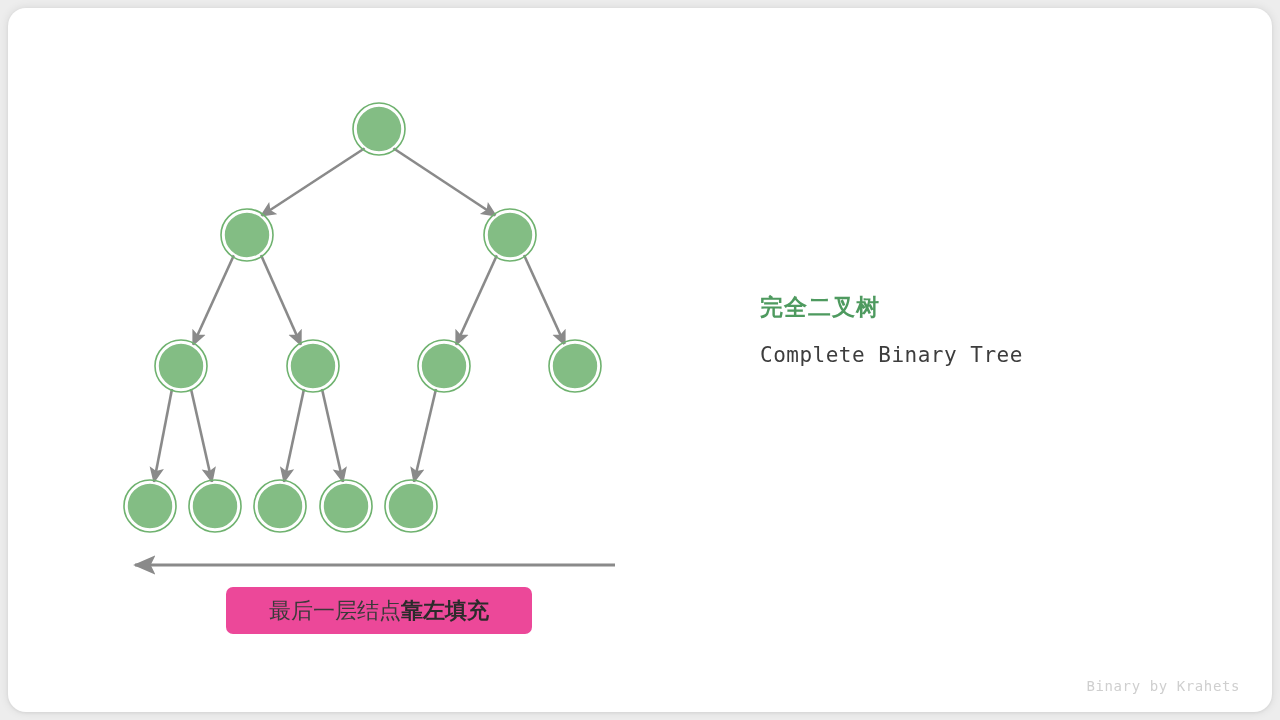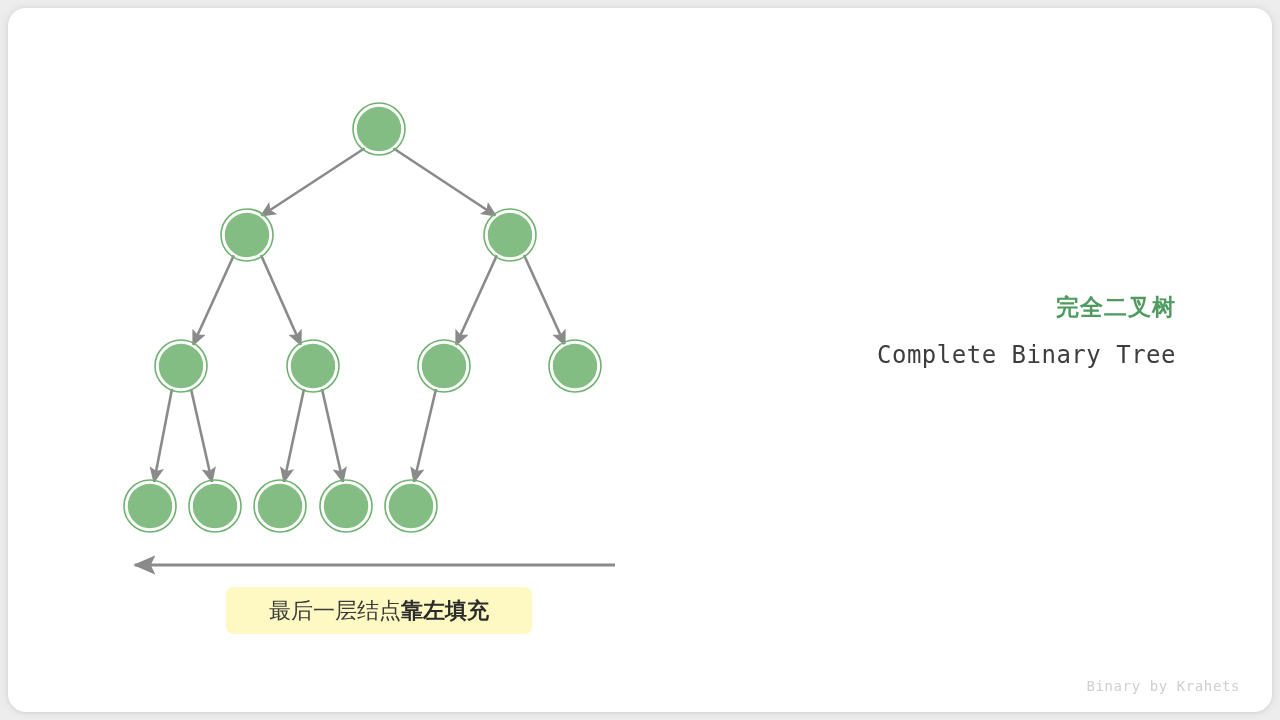--- a/index.html
+++ b/index.html
@@ -40,47 +40,47 @@
     width: 1280px;
     height: 720px;
   }
 
   
   .caption-block {
     position: absolute;
     left: 760px;
     top: 292px;
     width: 416px;
-    text-align: right;
+    text-align: left;
   }
   .caption-title {
     font-family: "Liberation Sans", "DejaVu Sans", sans-serif;
     font-size: 23px;
     font-weight: bold;
     color: #4e9a5f;
     letter-spacing: 1px;
     line-height: 30px;
   }
   .caption-subtitle {
     font-family: "DejaVu Sans Mono", "Liberation Mono", monospace;
-    font-size: 24px;
+    font-size: 21px;
     color: #3d3d3d;
     letter-spacing: 0.5px;
     margin-top: 20px;
     line-height: 26px;
   }
 
   
   .pill-label {
     position: absolute;
     left: 226px;
     top: 587px;
     width: 306px;
     height: 47px;
-    background: #fef9c3;
+    background: #ec4899;
     border-radius: 7px;
     display: flex;
     align-items: center;
     justify-content: center;
     box-sizing: border-box;
   }
   .pill-text {
     font-family: "Liberation Sans", "DejaVu Sans", sans-serif;
     font-size: 22px;
     color: #3a3a3a;

